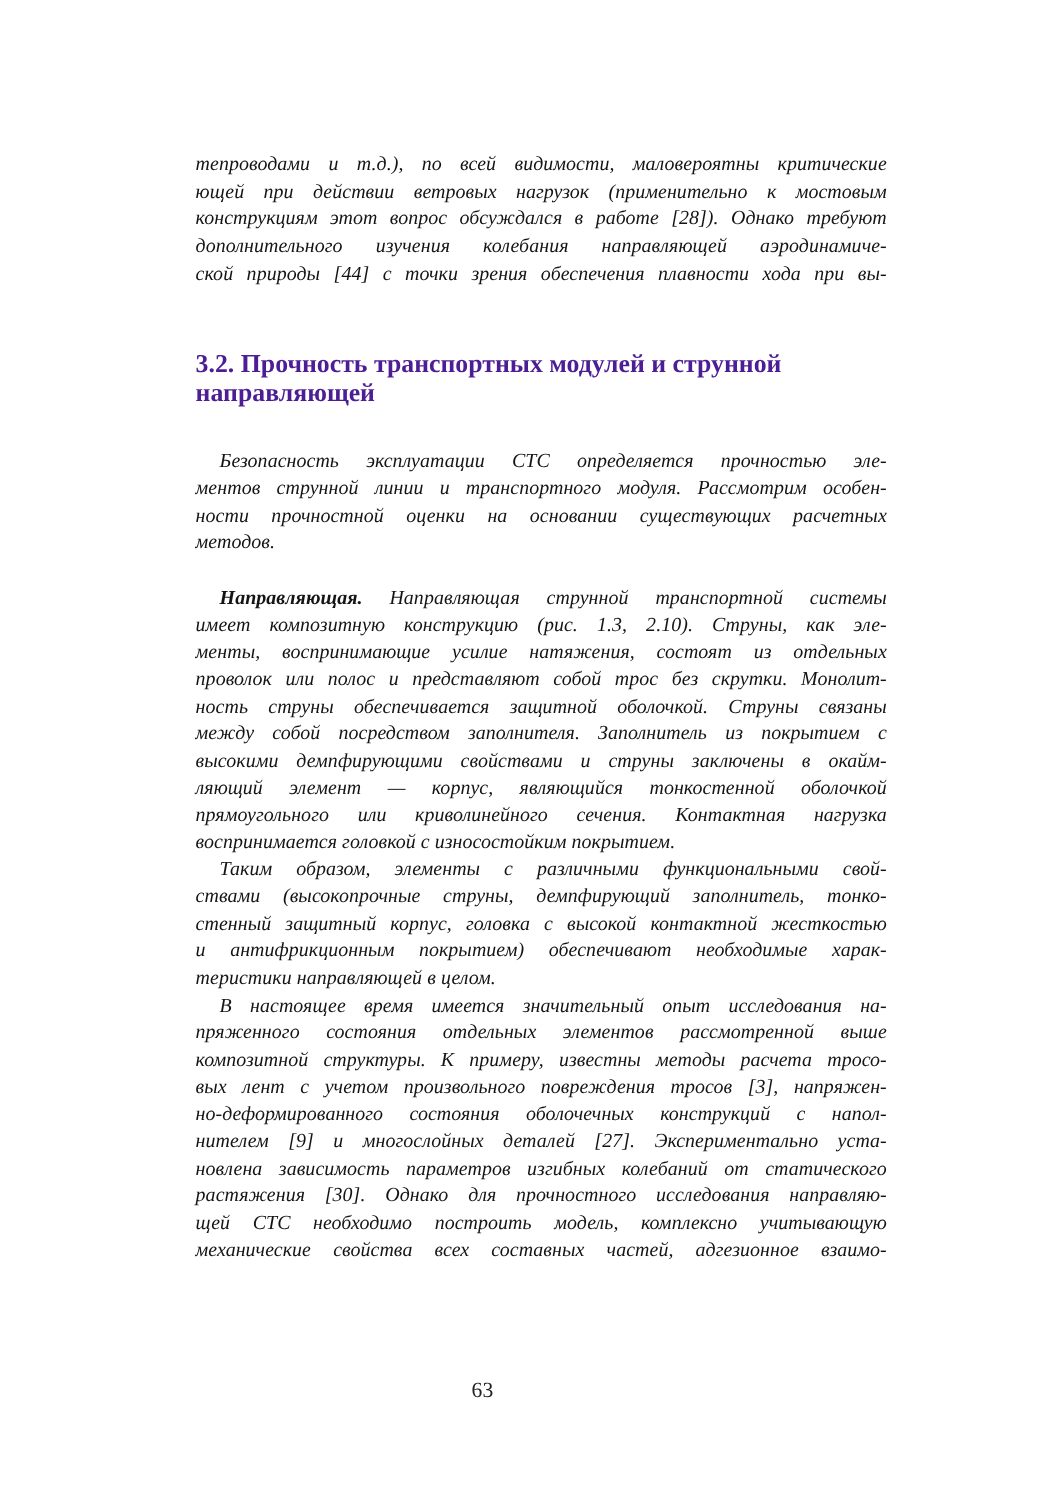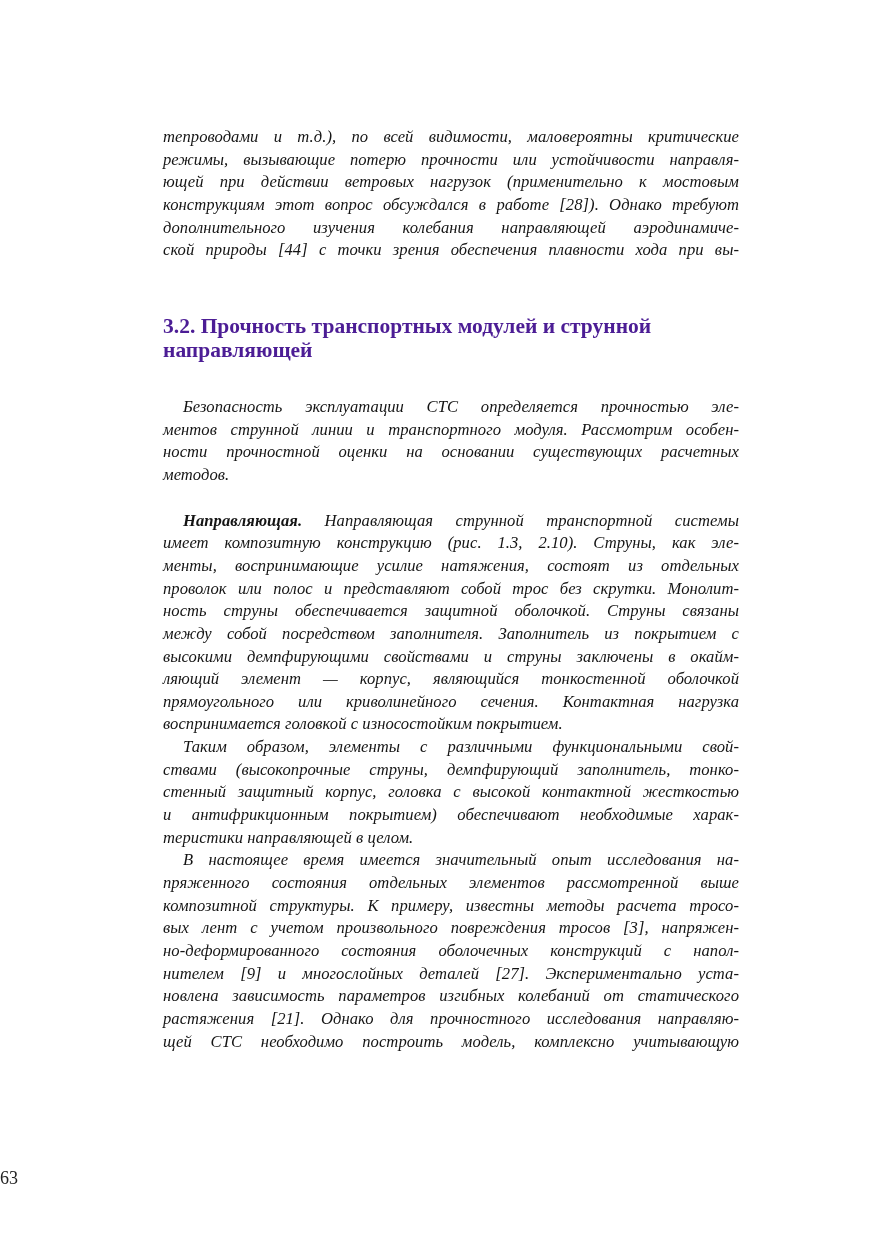--- a/index.html
+++ b/index.html
@@ -49,39 +49,37 @@
       color: #4c1d95;
     }
     .run-in {
       font-weight: bold;
     }
     .page-number {
       position: absolute;
       left: 0;
       width: 804px;
       top: 1147px;
-      text-align: left;
+      text-align: center;
       font-size: 18px;
       line-height: 22px;
       color: #222;
-      margin-top: 20px;
     }
     .gap-heading-top { height: 52px; }
     .gap-heading-bottom { height: 34px; }
     .gap-para { height: 23px; }
     .line.ind { padding-left: 20px; }
   </style>
 </head>
 <body>
 
 <div class="page">
 
   <p class="para">
     <span class="line">тепроводами и т.д.), по всей видимости, маловероятны критические</span>
-    <span class="line">режимы, вызывающие потерю прочности или устойчивости направля-</span>
     <span class="line">ющей при действии ветровых нагрузок (применительно к мостовым</span>
     <span class="line">конструкциям этот вопрос обсуждался в работе [28]). Однако требуют</span>
     <span class="line">дополнительного изучения колебания направляющей аэродинамиче-</span>
     <span class="line">ской природы [44] с точки зрения обеспечения плавности хода при вы-</span>
   </p>
 
   <div class="gap-heading-top"></div>
 
   <h2 class="heading">
     <span style="display:block">3.2. Прочность транспортных модулей и струнной</span>
@@ -121,19 +119,20 @@
   </p>
 
   <p class="para">
     <span class="line ind">В настоящее время имеется значительный опыт исследования на-</span>
     <span class="line">пряженного состояния отдельных элементов рассмотренной выше</span>
     <span class="line">композитной структуры. К примеру, известны методы расчета тросо-</span>
     <span class="line">вых лент с учетом произвольного повреждения тросов [3], напряжен-</span>
     <span class="line">но-деформированного состояния оболочечных конструкций с напол-</span>
     <span class="line">нителем [9] и многослойных деталей [27]. Экспериментально уста-</span>
     <span class="line">новлена зависимость параметров изгибных колебаний от статического</span>
-    <span class="line">растяжения [21]. Однако для прочностного исследования направляю-</span>
+    <span class="line">растяжения [30]. Однако для прочностного исследования направляю-</span>
     <span class="line">щей СТС необходимо построить модель, комплексно учитывающую</span>
+    <span class="line">механические свойства всех составных частей, адгезионное взаимо-</span>
   </p>
 
 </div>
 
 <div class="page-number">63</div>
 
 </body></html>

